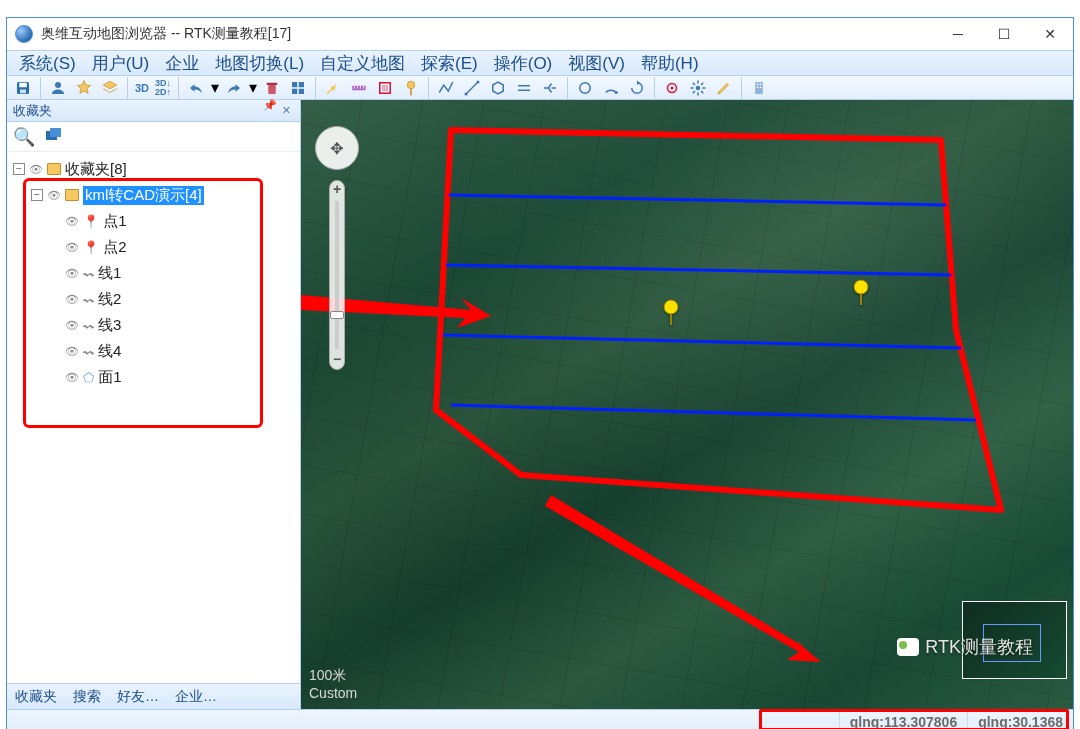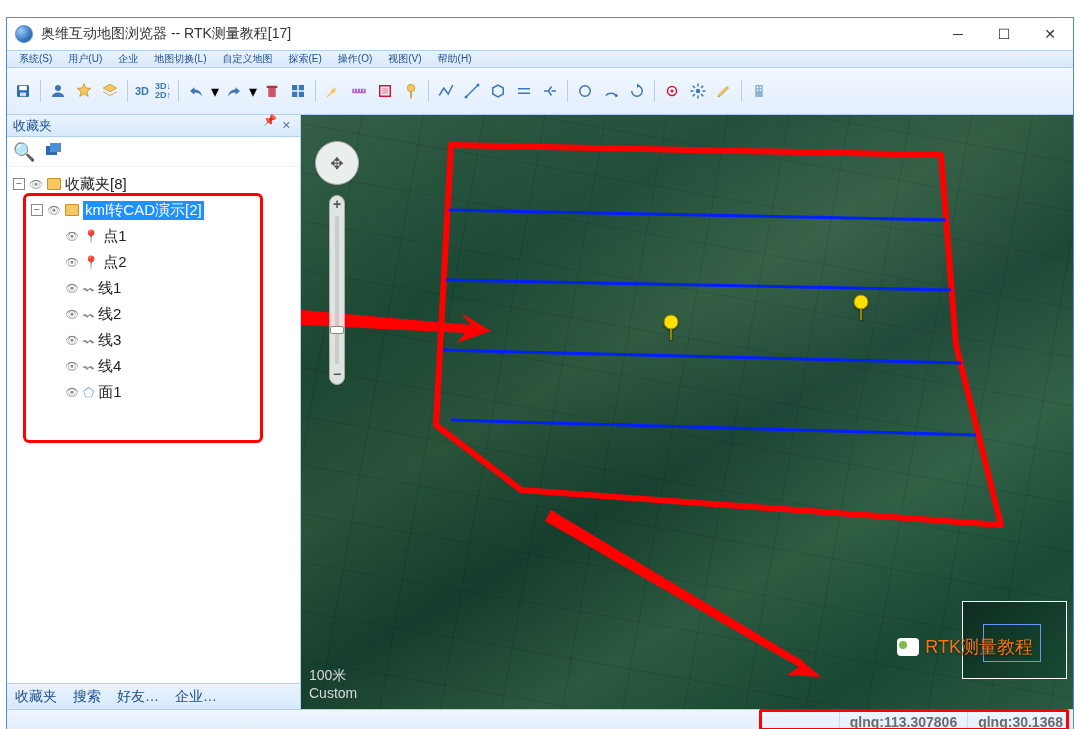--- a/index.html
+++ b/index.html
@@ -4,23 +4,23 @@
 <style>
   * { box-sizing: border-box; font-family: "Microsoft YaHei", Arial, sans-serif; }
   body { margin:0; padding:6px; background:#fff; }
   .window { width:1068px; height:717px; border:1px solid #4a90d9; display:flex; flex-direction:column; background:#fff; position:relative;margin-top:11px;}
   .titlebar { height:32px; display:flex; align-items:center; padding:0 8px; font-size:14px; color:#333; }
   .titlebar .app-icon { width:18px; height:18px; border-radius:50%; background:radial-gradient(circle at 30% 30%, #9cc9ff 0%, #2b6cb0 70%); margin-right:8px; border:1px solid #4a90d9;}
   .title-text { flex:0 0 auto; }
   .title-spacer { flex:1; }
   .win-btns { display:flex; gap:28px; padding-right:6px; }
   .win-btn { width:18px; height:18px; display:flex; align-items:center; justify-content:center; color:#333; font-size:14px; cursor:pointer;}
-  .menubar { height:18px; background:linear-gradient(#eaf3fe,#d7e9fb); border-top:1px solid #b5d0ec; border-bottom:1px solid #b5d0ec; display:flex; align-items:center; padding:0 6px; font-size:10px; color:#1c4e8c; gap:4px;}
+  .menubar { height:26px; background:linear-gradient(#eaf3fe,#d7e9fb); border-top:1px solid #b5d0ec; border-bottom:1px solid #b5d0ec; display:flex; align-items:center; padding:0 6px; font-size:17px; color:#1c4e8c; gap:4px;}
   .menubar span { padding:2px 6px; cursor:pointer;}
-  .toolbar { height:47px; background:linear-gradient(#f2f8ff,#e2eefc); border-bottom:1px solid #b5d0ec; display:flex; align-items:center; padding:0 4px; gap:2px;}
+  .toolbar { height:24px; background:linear-gradient(#f2f8ff,#e2eefc); border-bottom:1px solid #b5d0ec; display:flex; align-items:center; padding:0 4px; gap:2px;}
   .tb { width:24px; height:24px; display:flex; align-items:center; justify-content:center; cursor:pointer; border-radius:3px;}
   .tb svg { width:18px; height:18px; }
   .tb-text { font-size:11px; font-weight:bold; color:#3c78b4; padding:0 2px; cursor:pointer;}
   .sep { width:1px; height:22px; background:#b5d0ec; margin:0 3px;}
   .content { flex:1; display:flex; min-height:0;}
   
   .side { width:294px; border-right:1px solid #b5d0ec; display:flex; flex-direction:column; background:#fff;}
   .side-title { height:22px; background:linear-gradient(#eaf3fe,#d7e9fb); border-bottom:1px solid #b5d0ec; display:flex; align-items:center; font-size:13px; color:#1c4e8c; padding:0 6px;}
   .side-title .spacer{flex:1;}
   .pin, .close-x { font-size:11px; color:#5a7aa5; cursor:pointer; padding:0 3px;}
@@ -55,21 +55,21 @@
   .overlay { position:absolute; inset:0;}
   .red-poly { fill:none; stroke:#ff0000; stroke-width:6; stroke-linejoin:round;}
   .blue-line { stroke:#0020ff; stroke-width:3;}
   .pin { width:18px; height:24px;}
   .map-pin { position:absolute; transform:translate(-50%,-100%);}
   .map-pin svg { filter:drop-shadow(0 1px 1px rgba(0,0,0,0.5));}
   .arrow { fill:#ff0000;}
   .scale-label { position:absolute; left:8px; bottom:8px; font-family:monospace; font-size:14px; color:#d8d8d8;}
   .minimap { position:absolute; right:6px; bottom:30px; width:105px; height:78px; border:1px solid #fff; background:linear-gradient(135deg,#0e2d20,#174a32);}
   .minimap .mm-rect { position:absolute; left:20px; top:22px; width:58px; height:38px; border:1px solid #69f;}
-  .wm { position:absolute; right:40px; bottom:50px; color:#f97316; font-size:18px; font-weight:500; display:flex; align-items:center; gap:6px; text-shadow:0 1px 2px rgba(0,0,0,0.6);}
+  .wm { position:absolute; right:40px; bottom:50px; color:#e5e5e5; font-size:18px; font-weight:500; display:flex; align-items:center; gap:6px; text-shadow:0 1px 2px rgba(0,0,0,0.6);}
   .wm .bubble{width:22px;height:18px;border-radius:4px;background:#fff;position:relative;}
   .wm .bubble::after{content:"";position:absolute;left:2px;top:3px;width:8px;height:8px;border-radius:50%;background:#7bbf4a;}
   
   .status { height:24px; border-top:1px solid #b5d0ec; background:linear-gradient(#eef5fd,#e2eefb); display:flex; align-items:center; font-size:14px; color:#6b6b6b;}
   .status .cell { padding:0 10px; border-left:1px solid #c9dcef; height:100%; display:flex; align-items:center;}
   .status .spacer{flex:1;}
   .status .coord{ color:#6b6b6b;font-weight:bold;}
   .status-box { border:3px solid #ff0000; position:absolute; right:4px; bottom:2px; height:22px; width:310px; pointer-events:none; border-radius:2px;}
 </style>
 </head>
@@ -284,21 +284,21 @@
             <span class="twisty">−</span>
             <span class="eye">👁</span>
             <span class="folder"></span>
             <span style="font-weight:normal;">收藏夹[8]</span>
           </div>
           <div style="padding-left:18px;">
             <div class="tree-row">
               <span class="twisty">−</span>
               <span class="eye">👁</span>
               <span class="folder"></span>
-              <span class="node-sel">kml转CAD演示[2]</span>
+              <span class="node-sel">kml转CAD演示[4]</span>
             </div>
             <div class="tree-row leaf">
                 <span class="eye">👁</span>
                 <span class="pin-ico">📍</span>
                 <span>点1</span>
               </div>
             <div class="tree-row leaf">
                 <span class="eye">👁</span>
                 <span class="pin-ico">📍</span>
                 <span>点2</span>

